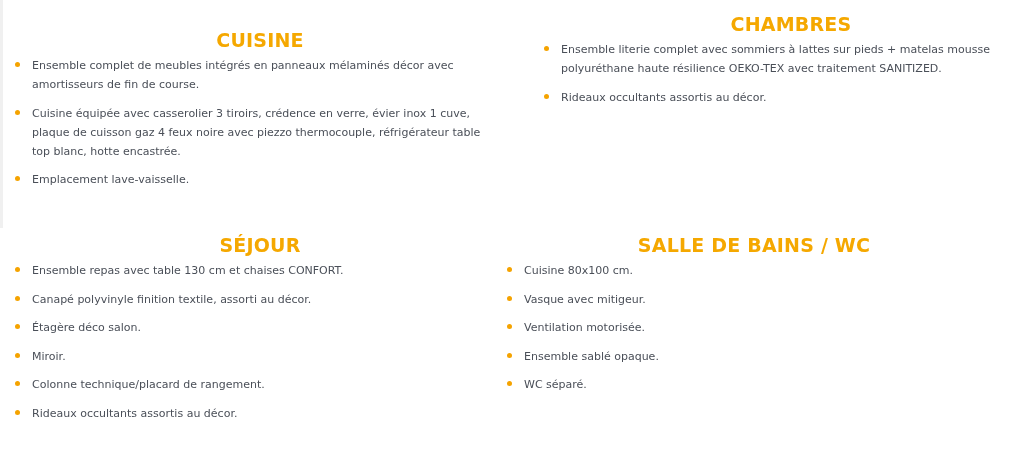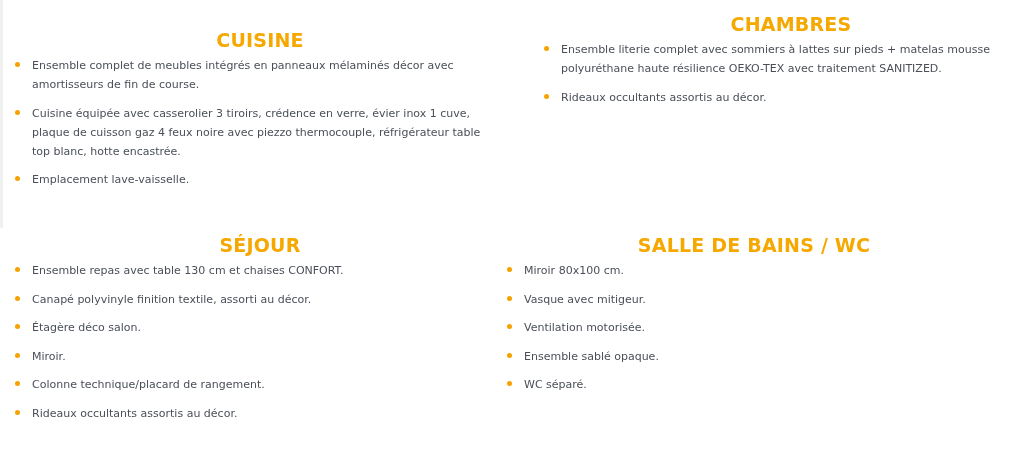--- a/index.html
+++ b/index.html
@@ -131,21 +131,21 @@
       <span>Rideaux occultants assortis au décor.</span>
     </li>
   </ul>
 </section>
 
 <section class="section" id="sec-sdb">
   <h2 class="section-title">SALLE DE BAINS / WC</h2>
   <ul class="items">
     <li>
       <span class="bullet"></span>
-      <span>Miroir 80x100 cm.</span>
+      <span>Cuisine 80x100 cm.</span>
     </li>
     <li>
       <span class="bullet"></span>
       <span>Vasque avec mitigeur.</span>
     </li>
     <li>
       <span class="bullet"></span>
       <span>Ventilation motorisée.</span>
     </li>
     <li>

